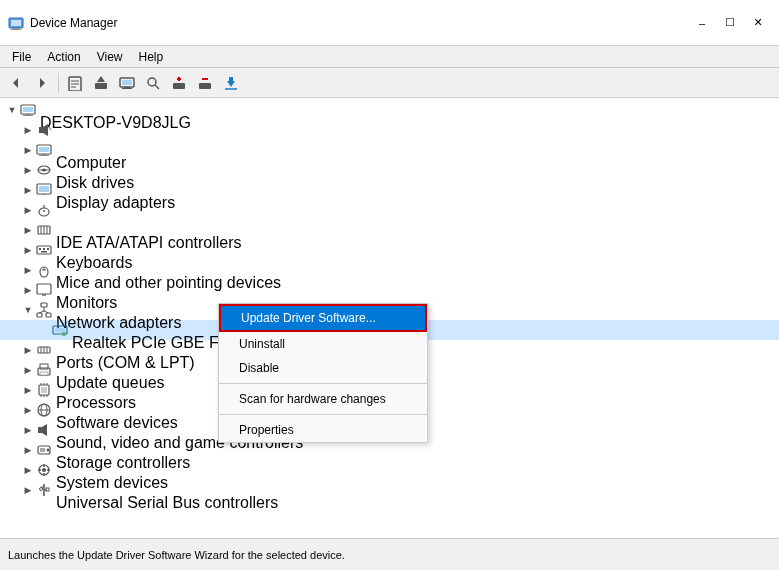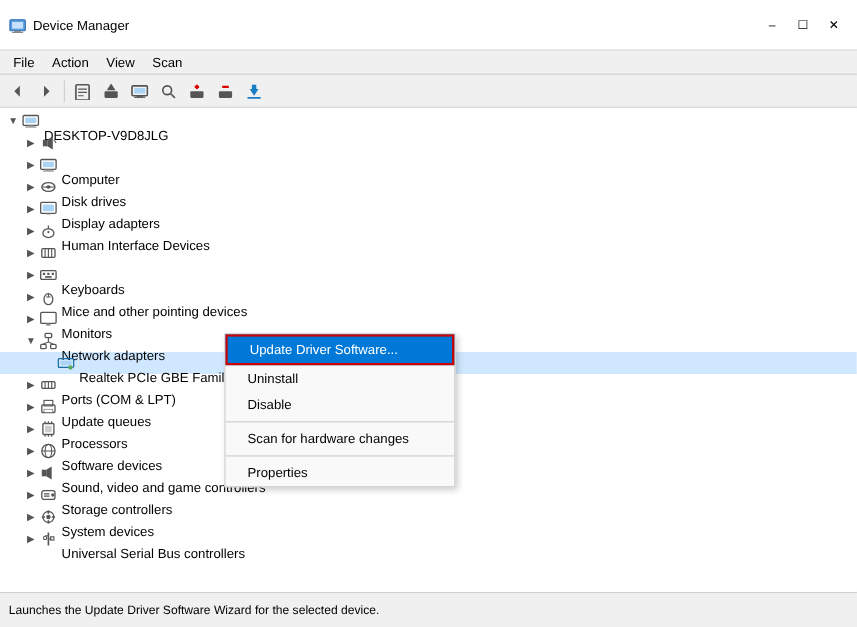--- a/index.html
+++ b/index.html
@@ -140,33 +140,33 @@
       width: 16px;
       height: 16px;
       margin-right: 4px;
       flex-shrink: 0;
       display: inline-flex;
       align-items: center;
       justify-content: center;
       font-size: 12px;
     }
     .tree-label {
-      font-size: 12px;
+      font-size: 16px;
       margin-top: 25px;
     }
 
     
     .context-menu {
       position: absolute;
       background: #f9f9f9;
       border: 1px solid #ccc;
       box-shadow: 2px 2px 6px rgba(0,0,0,0.2);
       width: 210px;
       z-index: 100;
-      left: 204px;
+      left: 218px;
       top: 205px;
     }
     .ctx-item {
       padding: 5px 20px;
       cursor: pointer;
       font-size: 12px;
       white-space: nowrap;
     }
     .ctx-item.highlighted {
       background: #0078d7;
@@ -217,21 +217,21 @@
     <button class="title-btn">–</button>
     <button class="title-btn">☐</button>
     <button class="title-btn close">✕</button>
   </div>
 </div>
 
 <div class="menu-bar">
   <div class="menu-item">File</div>
   <div class="menu-item">Action</div>
   <div class="menu-item">View</div>
-  <div class="menu-item">Scan</div>
+  <div class="menu-item">Help</div>
 </div>
 
 <div class="toolbar">
   <button class="toolbar-btn">
     <svg width="16" height="16" viewBox="0 0 16 16">
       <polygon points="10,3 5,8 10,13" fill="#555"></polygon>
     </svg>
   </button>
   <button class="toolbar-btn">
     <svg width="16" height="16" viewBox="0 0 16 16">
@@ -360,34 +360,34 @@
     <div class="tree-item">
       <span class="tree-indent"></span>
       <span class="tree-expand">▶</span>
       <span class="tree-icon">
         <svg width="16" height="16" viewBox="0 0 16 16">
             <ellipse cx="8" cy="10" rx="5" ry="4" fill="none" stroke="#555" stroke-width="1.2"></ellipse>
             <line x1="8" y1="6" x2="8" y2="3" stroke="#555" stroke-width="1.2"></line>
             <circle cx="8" cy="9" r="1" fill="#555"></circle>
           </svg>
       </span>
-      <span class="tree-label">Human Interface Devices</span>
     </div>
 
     <div class="tree-item">
       <span class="tree-indent"></span>
       <span class="tree-expand">▶</span>
       <span class="tree-icon">
         <svg width="16" height="16" viewBox="0 0 16 16">
             <rect x="2" y="4" width="12" height="8" rx="1" fill="none" stroke="#555" stroke-width="1.2"></rect>
             <line x1="5" y1="4" x2="5" y2="12" stroke="#555" stroke-width="1"></line>
             <line x1="8" y1="4" x2="8" y2="12" stroke="#555" stroke-width="1"></line>
             <line x1="11" y1="4" x2="11" y2="12" stroke="#555" stroke-width="1"></line>
           </svg>
       </span>
+      <span class="tree-label">IDE ATA/ATAPI controllers</span>
     </div>
 
     <div class="tree-item">
       <span class="tree-indent"></span>
       <span class="tree-expand">▶</span>
       <span class="tree-icon">
         <svg width="16" height="16" viewBox="0 0 16 16">
             <rect x="1" y="4" width="14" height="8" rx="1" fill="none" stroke="#555" stroke-width="1.2"></rect>
             <rect x="3" y="6" width="2" height="2" fill="#555"></rect>
             <rect x="7" y="6" width="2" height="2" fill="#555"></rect>

